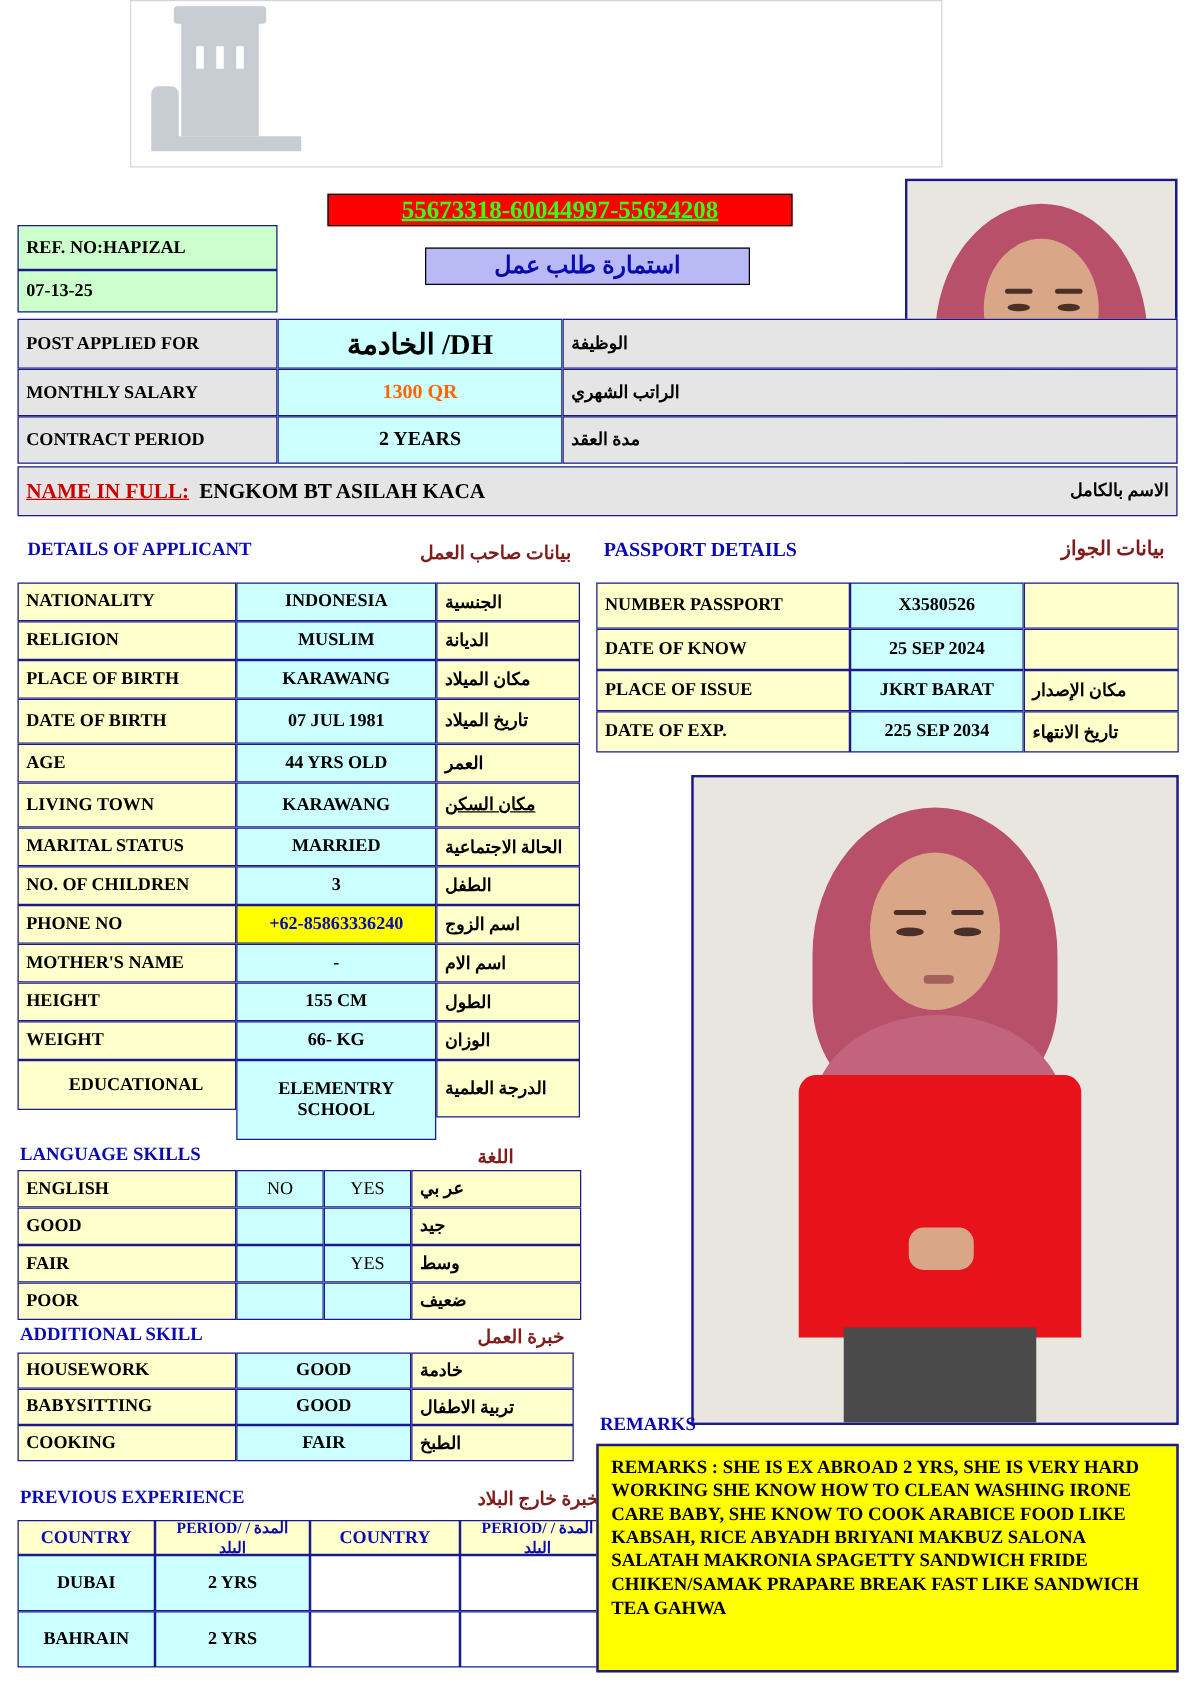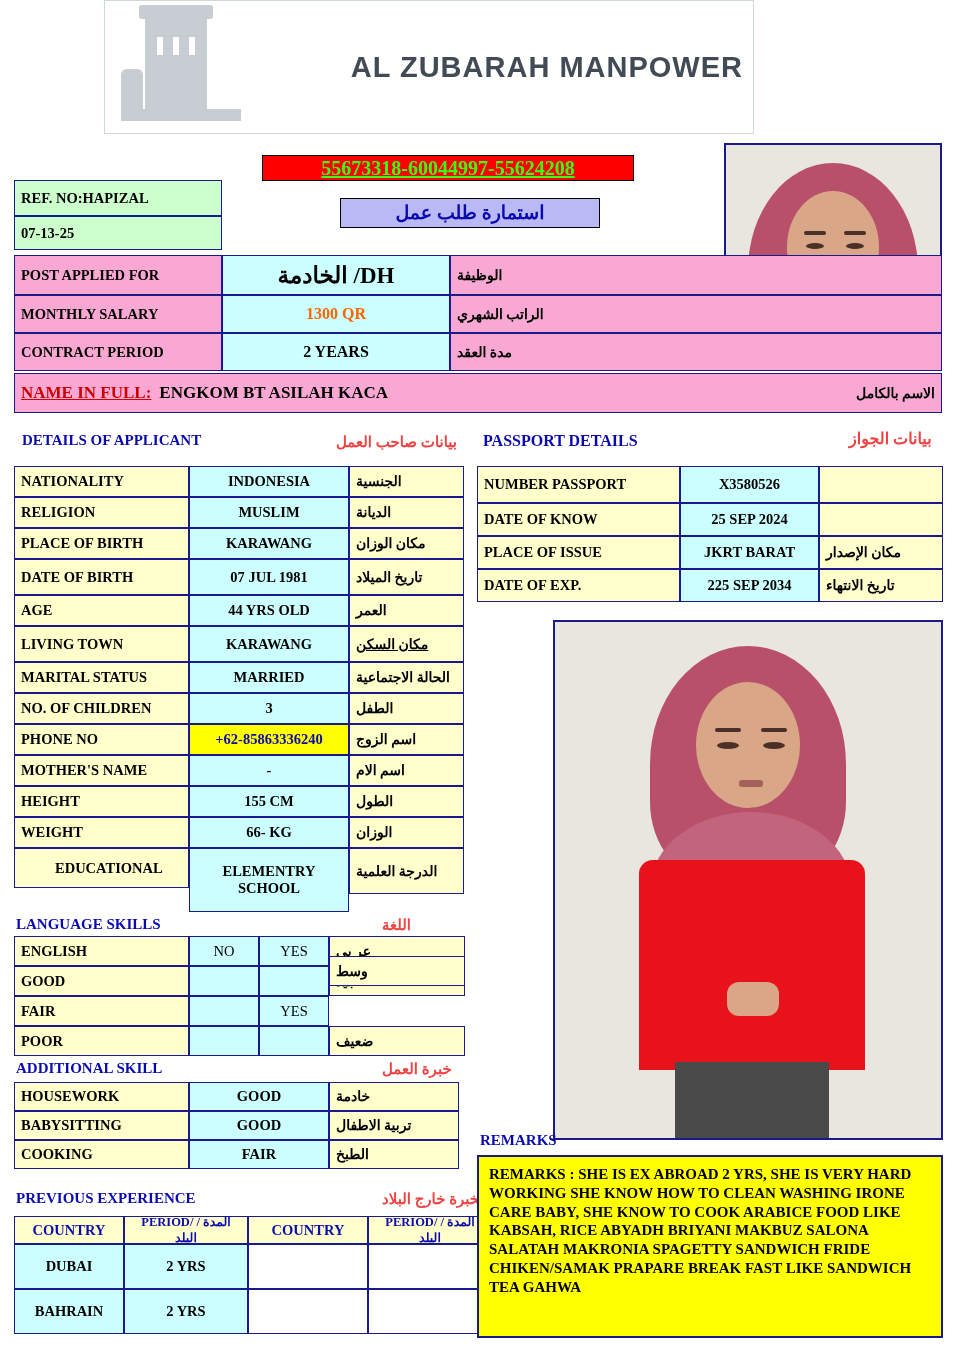--- a/index.html
+++ b/index.html
@@ -148,33 +148,33 @@
     font-family: "Liberation Serif", serif;
     font-weight: bold;
     font-size: 14.5px;
     display: flex;
     align-items: center;
     padding: 0 6px;
   }
   .cell.center { justify-content: center; text-align: center; }
   .cell.right { justify-content: flex-end; direction: rtl; }
   .green { background: #ccffcc; }
-  .yellow { background: #f9a8d4; }
+  .yellow { background: #e5e5e5; }
   .cyan { background: #ccffff; }
   .ivory { background: #ffffcc; }
   .white { background: #ffffff; }
   .ar { direction: rtl; font-size: 14px; }
   .sec-head {
     position: absolute;
     font-family: "Liberation Serif", serif;
     font-weight: bold;
     font-size: 15px;
     color: #0a0ab0;
   }
-  .sec-head.ar { color: #ef4444; }
+  .sec-head.ar { color: #7f1d1d; }
   .nm-label { color: #cc0000; font-weight: bold; }
   .remarks-box {
     position: absolute;
     left: 477px; top: 1155px; width: 466px; height: 183px;
     background: #ffff00;
     border: 2px solid #1a1a8c;
     padding: 8px 10px;
     font-family: "Liberation Serif", serif;
     font-weight: bold;
     font-size: 15px;
@@ -196,21 +196,20 @@
   <div class="logo-mark">
     <div class="tower">
         <div class="slit s1"></div>
         <div class="slit s2"></div>
         <div class="slit s3"></div>
       </div>
     <div class="pillar"></div>
     <div class="base"></div>
   </div>
   <div class="logo-text">
-    <div class="logo-en">AL ZUBARAH MANPOWER</div>
   </div>
 </div>
 
 <div class="phones">55673318-60044997-55624208</div>
 <div class="form-title">استمارة طلب عمل</div>
 
 <div class="photo-top">
   <div class="portrait">
     <div class="bg"></div>
     <div class="hijab" style="width:170px;height:215px;top:18px;border-radius:50% 50% 30% 30%;"></div>
@@ -269,21 +268,21 @@
 
 <div id="applicant-table">
     <div class="cell ivory" style="left: 14px; top: 466px; width: 175px; height: 31px;">NATIONALITY</div>
     <div class="cell cyan center" style="left: 189px; top: 466px; width: 160px; height: 31px;">INDONESIA</div>
     <div class="cell ivory right ar" style="left: 349px; top: 466px; width: 115px; height: 31px;">الجنسية</div>
     <div class="cell ivory" style="left: 14px; top: 497px; width: 175px; height: 31px;">RELIGION</div>
     <div class="cell cyan center" style="left: 189px; top: 497px; width: 160px; height: 31px;">MUSLIM</div>
     <div class="cell ivory right ar" style="left: 349px; top: 497px; width: 115px; height: 31px;">الديانة</div>
     <div class="cell ivory" style="left: 14px; top: 528px; width: 175px; height: 31px;">PLACE OF BIRTH</div>
     <div class="cell cyan center" style="left: 189px; top: 528px; width: 160px; height: 31px;">KARAWANG</div>
-    <div class="cell ivory right ar" style="left: 349px; top: 528px; width: 115px; height: 31px;">مكان الوزان</div>
+    <div class="cell ivory right ar" style="left: 349px; top: 528px; width: 115px; height: 31px;">مكان الميلاد</div>
     <div class="cell ivory" style="left: 14px; top: 559px; width: 175px; height: 36px;">DATE OF BIRTH</div>
     <div class="cell cyan center" style="left: 189px; top: 559px; width: 160px; height: 36px;">07 JUL 1981</div>
     <div class="cell ivory right ar" style="left: 349px; top: 559px; width: 115px; height: 36px;">تاريخ الميلاد</div>
     <div class="cell ivory" style="left: 14px; top: 595px; width: 175px; height: 31px;">AGE</div>
     <div class="cell cyan center" style="left: 189px; top: 595px; width: 160px; height: 31px;">44 YRS OLD</div>
     <div class="cell ivory right ar" style="left: 349px; top: 595px; width: 115px; height: 31px;">العمر</div>
     <div class="cell ivory" style="left: 14px; top: 626px; width: 175px; height: 36px;">LIVING TOWN</div>
     <div class="cell cyan center" style="left: 189px; top: 626px; width: 160px; height: 36px;">KARAWANG</div>
     <div class="cell ivory right ar" style="left: 349px; top: 626px; width: 115px; height: 36px; text-decoration: underline;">مكان السكن</div>
     <div class="cell ivory" style="left: 14px; top: 662px; width: 175px; height: 31px;">MARITAL STATUS</div>
@@ -331,21 +330,21 @@
     <div class="cell cyan center" style="left: 189px; top: 936px; width: 70px; height: 30px;;font-weight:normal">NO</div>
     <div class="cell cyan center" style="left: 259px; top: 936px; width: 70px; height: 30px;;font-weight:normal">YES</div>
     <div class="cell ivory right ar" style="left: 329px; top: 936px; width: 136px; height: 30px;">عر بي</div>
     <div class="cell ivory" style="left: 14px; top: 966px; width: 175px; height: 30px;">GOOD</div>
     <div class="cell cyan center" style="left: 189px; top: 966px; width: 70px; height: 30px;;font-weight:normal"></div>
     <div class="cell cyan center" style="left: 259px; top: 966px; width: 70px; height: 30px;;font-weight:normal"></div>
     <div class="cell ivory right ar" style="left: 329px; top: 966px; width: 136px; height: 30px;">جيد</div>
     <div class="cell ivory" style="left: 14px; top: 996px; width: 175px; height: 30px;">FAIR</div>
     <div class="cell cyan center" style="left: 189px; top: 996px; width: 70px; height: 30px;;font-weight:normal"></div>
     <div class="cell cyan center" style="left: 259px; top: 996px; width: 70px; height: 30px;;font-weight:normal">YES</div>
-    <div class="cell ivory right ar" style="left: 329px; top: 956px; width: 136px; height: 30px;">وسط</div>
+    <div class="cell ivory right ar" style="left: 329px; top: 996px; width: 136px; height: 30px;">وسط</div>
     <div class="cell ivory" style="left: 14px; top: 1026px; width: 175px; height: 30px;">POOR</div>
     <div class="cell cyan center" style="left: 189px; top: 1026px; width: 70px; height: 30px;;font-weight:normal"></div>
     <div class="cell cyan center" style="left: 259px; top: 1026px; width: 70px; height: 30px;;font-weight:normal"></div>
     <div class="cell ivory right ar" style="left: 329px; top: 1026px; width: 136px; height: 30px;">ضعيف</div>
   </div>
 
 <div class="sec-head" style="left:16px;top:1060px;">ADDITIONAL SKILL</div>
 <div class="sec-head ar" style="left:382px;top:1060px;">خبرة العمل</div>
 <div id="additional-table">
     <div class="cell ivory" style="left: 14px; top: 1082px; width: 175px; height: 29px;">HOUSEWORK</div>

